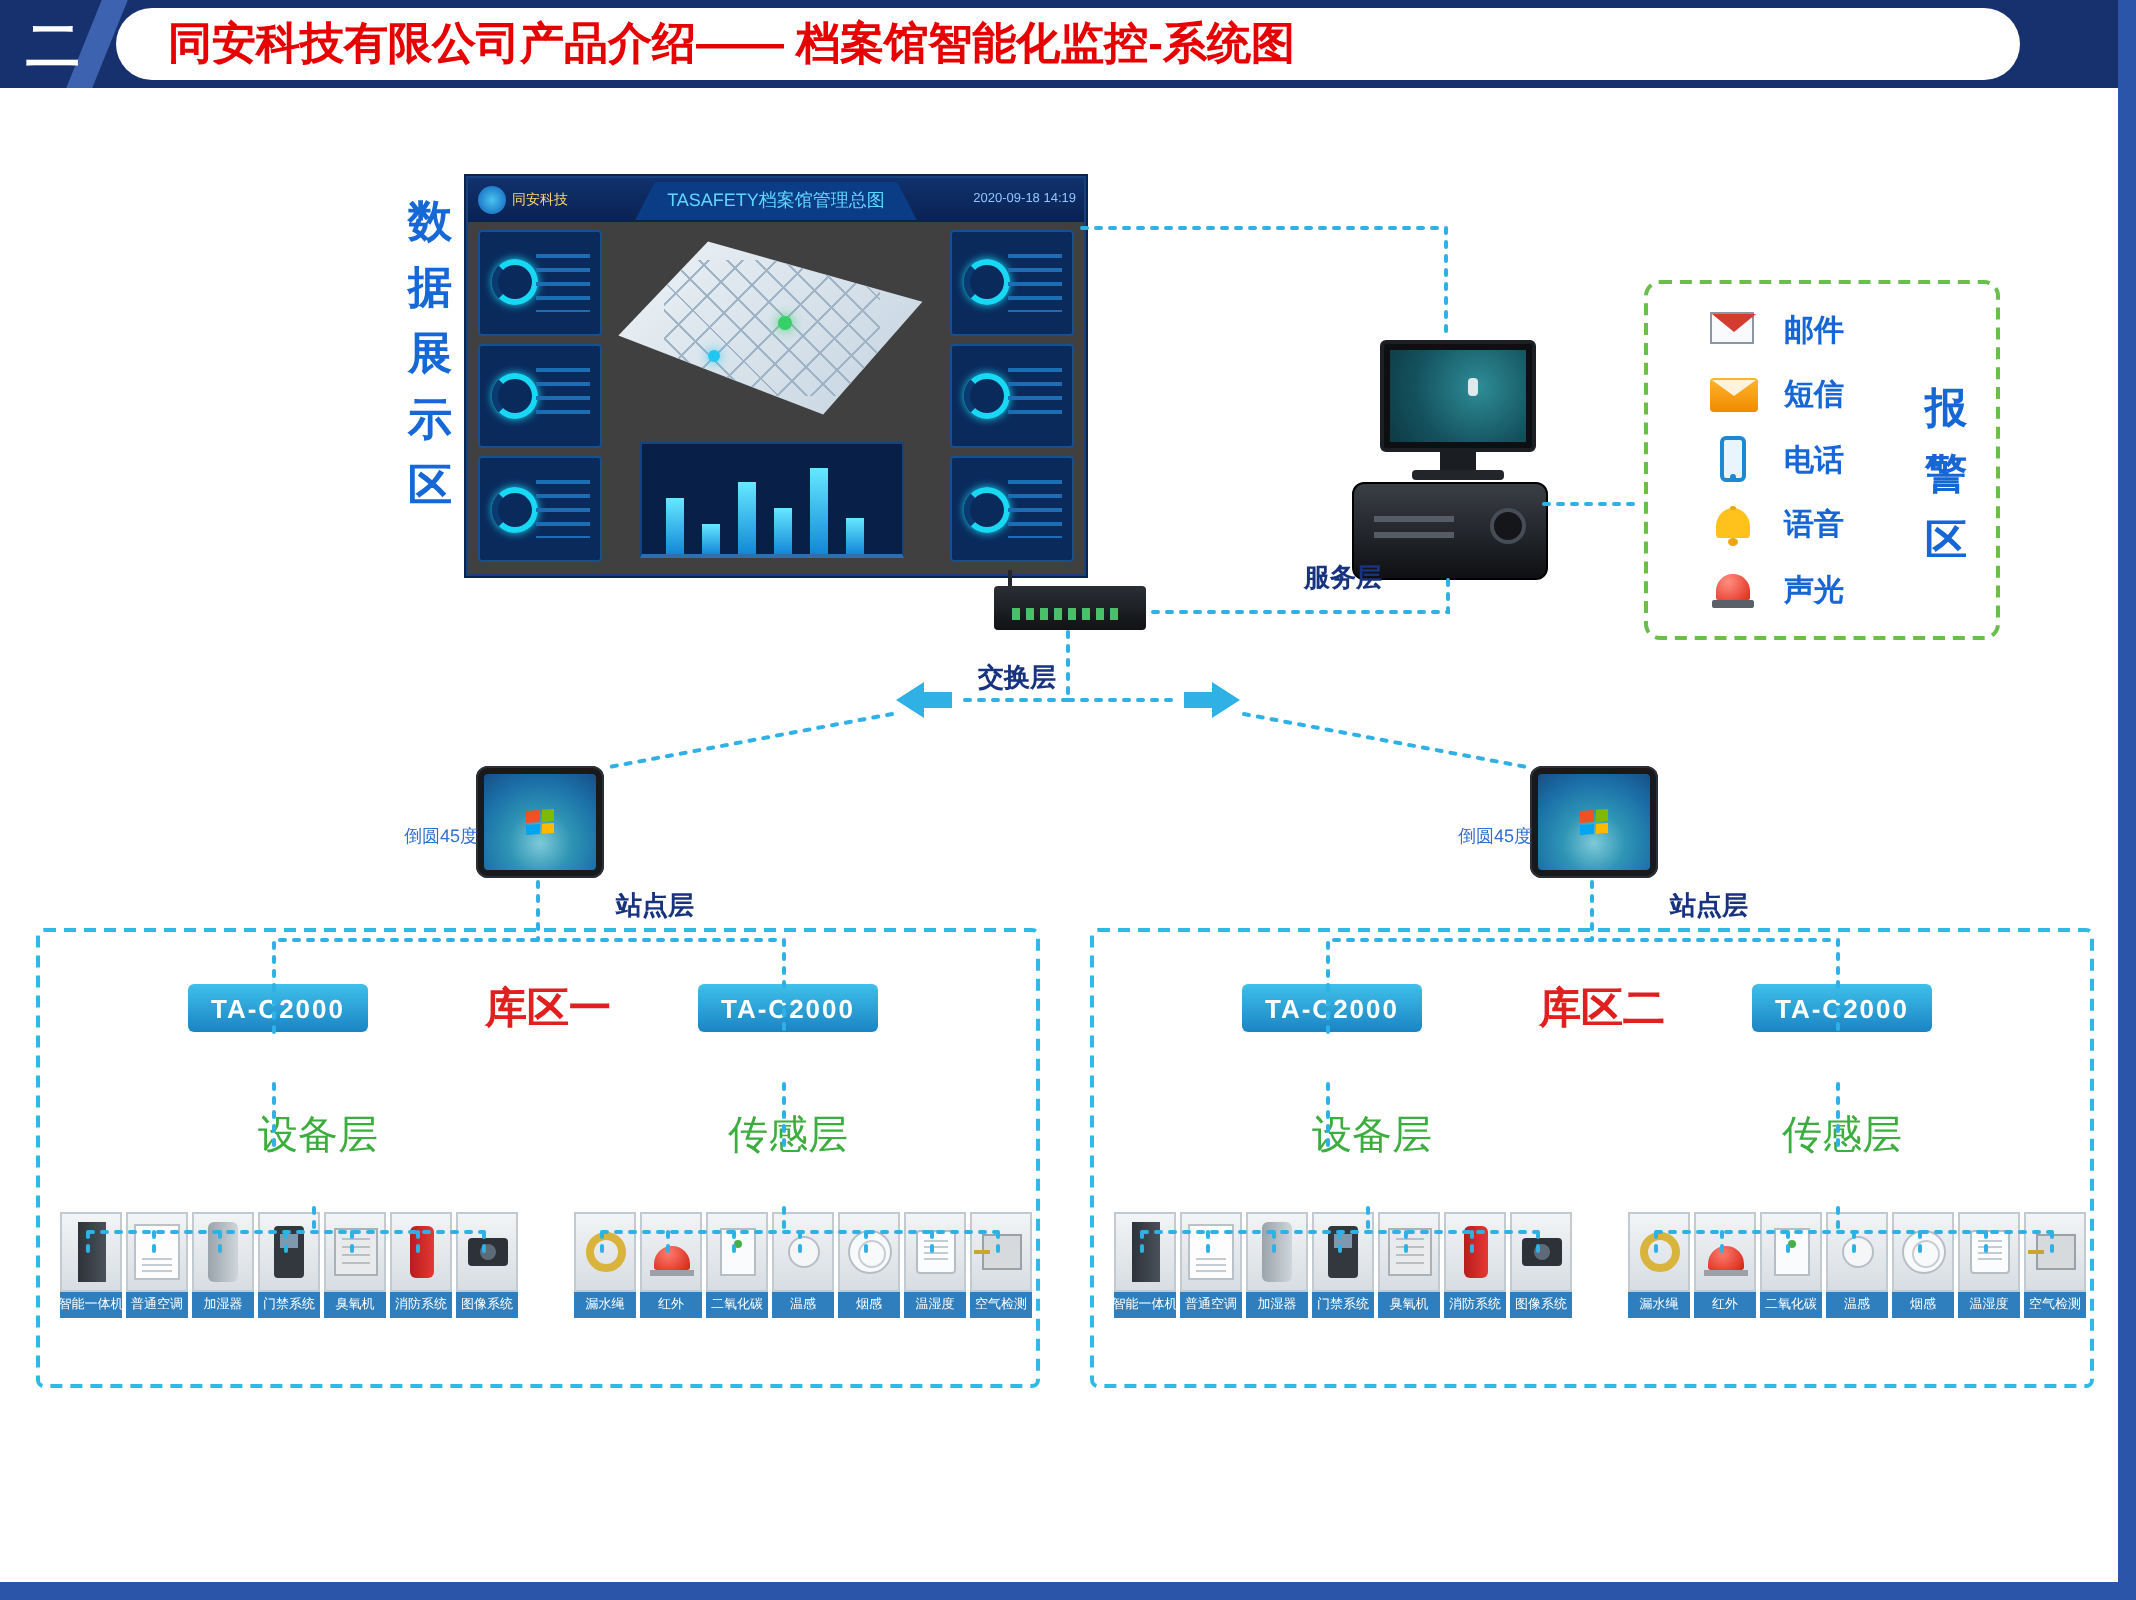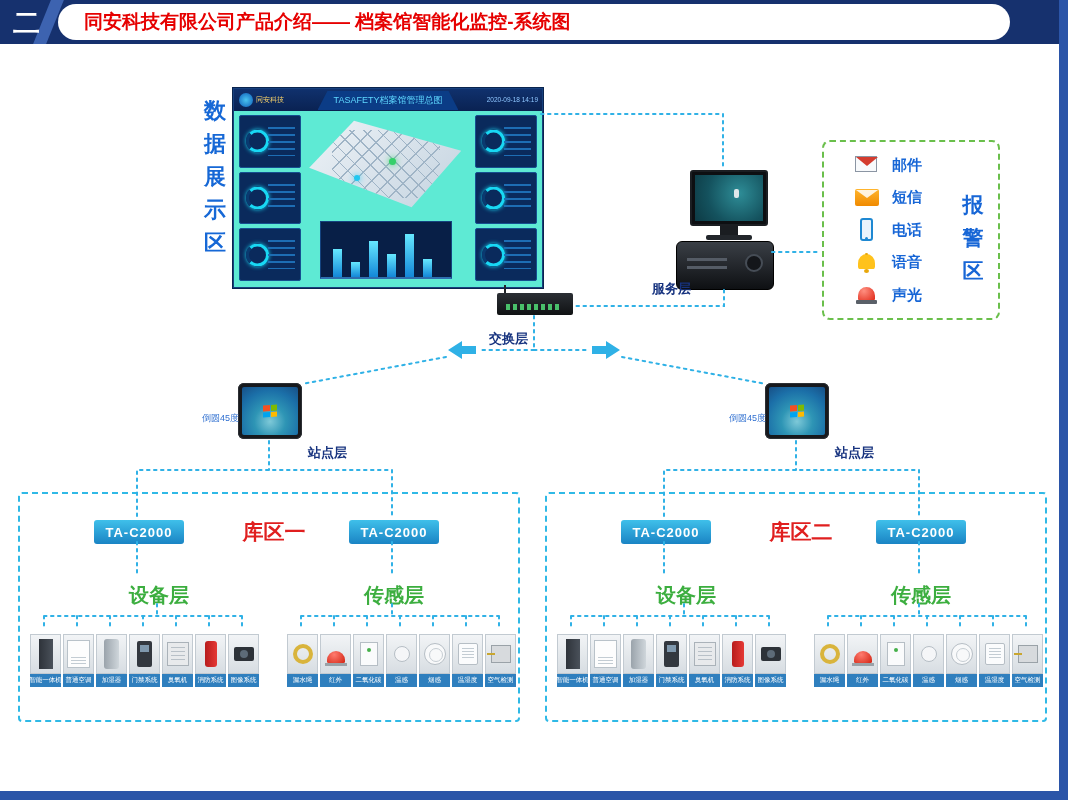--- a/index.html
+++ b/index.html
@@ -5,38 +5,38 @@
   html,body{margin:0;padding:0;background:#888;}
   #slide{position:relative;width:1068px;height:800px;background:#fff;overflow:hidden;
          font-family:"Liberation Sans",sans-serif;}
 
   
   .topbar{position:absolute;left:0;top:0;width:100%;height:44px;background:#16316e;}
   .marker{position:absolute;left:13px;top:5px;color:#fff;font-size:27px;font-weight:bold;z-index:3;}
   .diag{position:absolute;left:42px;top:0;width:13px;height:44px;background:#3d63b0;transform:skewX(-22deg);z-index:2;}
   .titleband{position:absolute;left:58px;right:58px;top:4px;height:36px;background:#fff;border-radius:18px;
              display:flex;align-items:center;padding-left:26px;box-sizing:border-box;z-index:2;}
-  .title{color:#e60000;font-size:19px;font-weight:bold;white-space:nowrap;}
+  .title{color:#e60000;font-size:22px;font-weight:bold;white-space:nowrap;}
 
   
   .frame-right{position:absolute;top:0;right:0;width:9px;height:100%;background:#2b55a8;z-index:5;}
   .frame-bottom{position:absolute;left:0;bottom:0;width:100%;height:9px;background:#2b55a8;z-index:5;}
 
   
   .brand-en{position:absolute;left:30px;top:146px;font-family:"Liberation Serif",serif;font-weight:bold;
             font-size:27px;color:#1b2f9e;letter-spacing:1px;}
   .brand-cn{position:absolute;left:15px;top:186px;font-size:24px;font-weight:bold;color:#2444d4;}
 
   
   .vtext span{display:block;text-align:center;}
   .data-display{position:absolute;left:200px;top:94px;width:30px;font-size:22px;font-weight:bold;color:#1668d6;}
   .data-display span{line-height:33px;}
 
   
-  .dashboard{position:absolute;left:233px;top:88px;width:308px;height:198px;background:#5eead4;
+  .dashboard{position:absolute;left:233px;top:88px;width:308px;height:198px;background:#404040;
              border:1px solid #17407e;box-shadow:0 0 0 1px #0a244e;}
   .dash-top{position:absolute;top:0;left:0;right:0;height:22px;background:linear-gradient(#10316d,#0a2252);
             display:flex;align-items:center;}
   .dash-logo{width:14px;height:14px;border-radius:50%;background:radial-gradient(#49c4f0,#0d5cb8);margin:0 3px 0 5px;flex:none;}
   .dash-logo-text{font-size:7px;color:#ffd76a;white-space:nowrap;}
   .dash-title{position:absolute;left:50%;top:2px;transform:translateX(-50%);background:#0b3c86;color:#5fd8ff;
               font-size:9px;padding:3px 16px;clip-path:polygon(7% 0,93% 0,100% 100%,0 100%);white-space:nowrap;}
   .dash-date{position:absolute;right:4px;top:7px;font-size:6.5px;color:#8fc6ff;white-space:nowrap;}
   .dash-col{position:absolute;top:26px;bottom:6px;width:62px;display:flex;flex-direction:column;gap:4px;}
   .dash-col.left{left:5px;} .dash-col.right{right:5px;}
@@ -112,26 +112,26 @@
   .aicon.phone-icon::before{content:'';position:absolute;left:6px;top:1px;width:13px;height:23px;border:2px solid #1e88d2;border-radius:3px;box-sizing:border-box;background:#eaf4fc;}
   .aicon.phone-icon::after{content:'';position:absolute;left:11px;bottom:3px;width:3px;height:3px;border-radius:50%;background:#1e88d2;}
   .aicon.voice-icon::before{content:'';position:absolute;left:4px;top:4px;width:17px;height:15px;background:#ffc21c;border-radius:50% 50% 8% 8%/62% 62% 16% 16%;}
   .aicon.voice-icon::after{content:'';position:absolute;left:10px;top:19px;width:5px;height:4px;border-radius:50%;background:#e8a70a;box-shadow:0 -17px 0 -1px #e8a70a;}
   .aicon.siren-icon::before{content:'';position:absolute;left:4px;top:5px;width:17px;height:13px;background:radial-gradient(circle at 35% 30%,#ff8f80,#e02a1a);border-radius:17px 17px 2px 2px;}
   .aicon.siren-icon::after{content:'';position:absolute;left:2px;top:18px;width:21px;height:4px;background:#5a6068;border-radius:1px;}
   .alarm-vlabel{position:absolute;right:12px;top:46px;width:26px;font-size:21px;font-weight:bold;color:#1766d6;}
   .alarm-vlabel span{line-height:33px;}
 
   
-  .zone-box{position:absolute;top:492px;width:502px;height:230px;border:2px dashed #2fb9e6;border-radius:4px;box-sizing:border-box;}
+  .zone-box{position:absolute;top:464px;width:502px;height:230px;border:2px dashed #2fb9e6;border-radius:4px;box-sizing:border-box;}
   .ctrl{position:absolute;top:26px;width:90px;height:24px;background:linear-gradient(#3fc0ea,#1a84c4);color:#fff;
         font-weight:bold;font-size:13px;display:flex;align-items:center;justify-content:center;border-radius:3px;letter-spacing:1px;}
   .ctrl-1{left:74px;} .ctrl-2{left:329px;}
   .zone-name{position:absolute;left:204px;top:24px;width:100px;text-align:center;font-size:21px;font-weight:bold;color:#e01f1f;}
-  .layer-title{position:absolute;top:88px;width:120px;text-align:center;font-size:20px;font-weight:bold;color:#3cae3f;}
+  .layer-title{position:absolute;top:88px;width:120px;text-align:center;font-size:20px;font-weight:normal;color:#3cae3f;}
   .device-title{left:79px;} .sensor-title{left:314px;}
   .thumb-row{position:absolute;top:140px;display:flex;gap:2px;}
   .device-row{left:10px;} .sensor-row{left:267px;}
   .thumb{width:31px;}
   .photo{height:40px;background:linear-gradient(#f2f4f6,#d7dde2);border:1px solid #c2cad1;box-sizing:border-box;
          display:flex;align-items:center;justify-content:center;position:relative;overflow:hidden;}
   .thumb-label{height:13px;background:#2f7fbe;color:#fff;font-size:6.5px;display:flex;align-items:center;
                justify-content:center;white-space:nowrap;overflow:hidden;}
   .prod{display:block;position:relative;}
   .prod.cabinet-icon{width:14px;height:30px;background:linear-gradient(90deg,#2e333a,#4a515a);}

